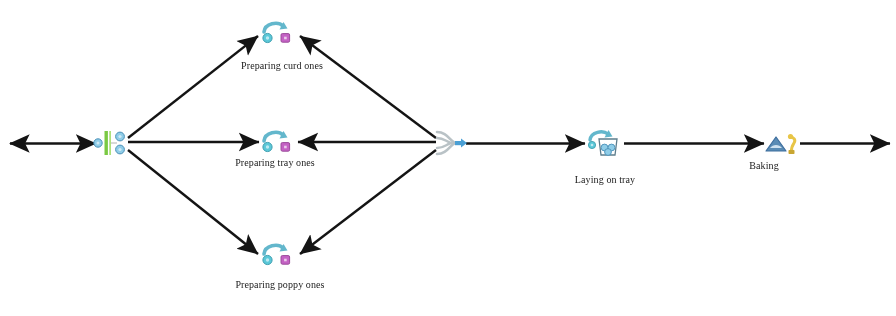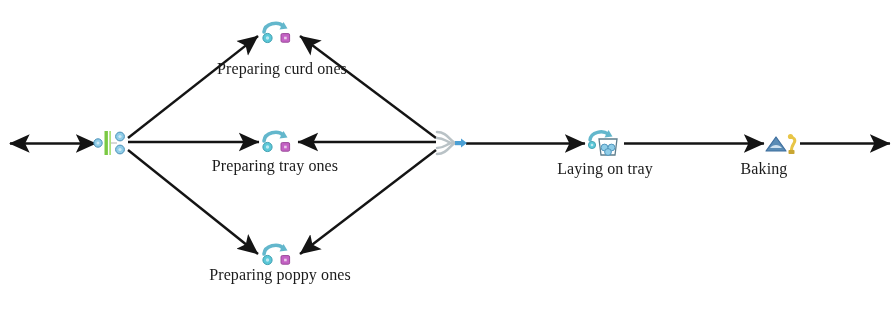--- a/index.html
+++ b/index.html
@@ -25,21 +25,21 @@
   .node {
     position: absolute;
     transform: translate(-50%, -50%);
     width: 46px;
     height: 30px;
   }
   .node svg { display: block; }
   .node-label {
     position: absolute;
     transform: translate(-50%, 0);
-    font-size: 16px;
+    font-size: 10px;
     color: #1b1b1b;
     white-space: nowrap;
     letter-spacing: 0.1px;
   }
 </style>
 </head>
 <body>
 
 <div id="canvas">
 
@@ -143,21 +143,21 @@
       <g>
         <path d="M10 13 C11 4, 24 2, 29 7" fill="none" stroke="#63b7cc" stroke-width="3.6" stroke-linecap="round"></path>
         <path d="M33.5 9.5 L25.5 10.5 L29.5 3 Z" fill="#63b7cc"></path>
         <circle cx="13.5" cy="19" r="4.6" fill="#5bc8d8" stroke="#3f9fb0" stroke-width="1"></circle>
         <circle cx="13.5" cy="19" r="1.7" fill="#bdeaf2"></circle>
         <rect x="27" y="14.6" width="8.6" height="8.6" rx="1.4" fill="#c462c4" stroke="#9a4a9a" stroke-width="1"></rect>
         <rect x="30.1" y="17.7" width="2.6" height="2.6" fill="#eccbec"></rect>
       </g>
     </svg>
   </div>
-  <div class="node-label" style="left:280px; top:266px;">Preparing poppy ones</div>
+  <div class="node-label" style="left:280px; top:279px;">Preparing poppy ones</div>
 
   <div class="node" style="left:450px; top:143px;">
     <svg width="46" height="30" viewBox="0 0 46 30" xmlns="http://www.w3.org/2000/svg">
       <g>
         <path d="M10 4 C20 4, 22 12, 28 15 C22 18, 20 26, 10 26" fill="none" stroke="#b9c2c6" stroke-width="2.6" stroke-linecap="round"></path>
         <path d="M10 10 C17 10, 19 13.5, 24 15 C19 16.5, 17 20, 10 20" fill="none" stroke="#b9c2c6" stroke-width="2.4" stroke-linecap="round"></path>
         <rect x="28" y="13" width="7" height="4.2" fill="#4a9fd4"></rect>
         <path d="M34 10.5 L40 15 L34 19.5 Z" fill="#4a9fd4"></path>
       </g>
     </svg>
@@ -170,21 +170,21 @@
         <path d="M31.5 8.5 L23.5 9.5 L27.5 2 Z" fill="#63b7cc"></path>
         <circle cx="11" cy="17" r="3.6" fill="#5bc8d8" stroke="#3f9fb0" stroke-width="0.9"></circle>
         <circle cx="11" cy="17" r="1.3" fill="#bdeaf2"></circle>
         <path d="M18 11 L36 11 L34 27 L20 27 Z" fill="#ffffff" stroke="#5c7d8c" stroke-width="1.3"></path>
         <circle cx="23.5" cy="19.5" r="3.4" fill="#8fcde8" stroke="#4a90b8" stroke-width="0.9"></circle>
         <circle cx="30.5" cy="19.5" r="3.4" fill="#8fcde8" stroke="#4a90b8" stroke-width="0.9"></circle>
         <circle cx="27" cy="24" r="3.4" fill="#8fcde8" stroke="#4a90b8" stroke-width="0.9"></circle>
       </g>
     </svg>
   </div>
-  <div class="node-label" style="left:605px; top:160px;text-align:center;">Laying on tray</div>
+  <div class="node-label" style="left:605px; top:174px;text-align:center;">Laying on tray</div>
 
   <div class="node" style="left:783px; top:143px;">
     <svg width="46" height="30" viewBox="0 0 46 30" xmlns="http://www.w3.org/2000/svg">
       <g>
         <path d="M6 23 L16 9 L26 23 Z" fill="#5a8cb5" stroke="#3d6e9e" stroke-width="1.2" stroke-linejoin="round"></path>
         <path d="M10 20 C13 16, 19 16, 22 20 Z" fill="#cfe2f0"></path>
         <path d="M30 9 C34 9, 36 12, 34 15 C32 18, 31 20, 31.5 24" fill="none" stroke="#e8c547" stroke-width="3" stroke-linecap="round"></path>
         <circle cx="30.5" cy="8.5" r="2.6" fill="#e8c547"></circle>
         <rect x="28.5" y="22" width="6" height="4" rx="0.8" fill="#c9a632"></rect>
       </g>

